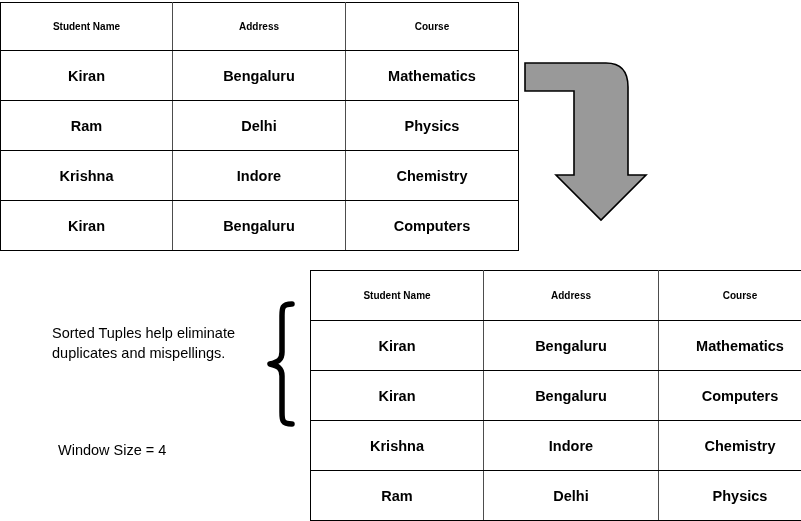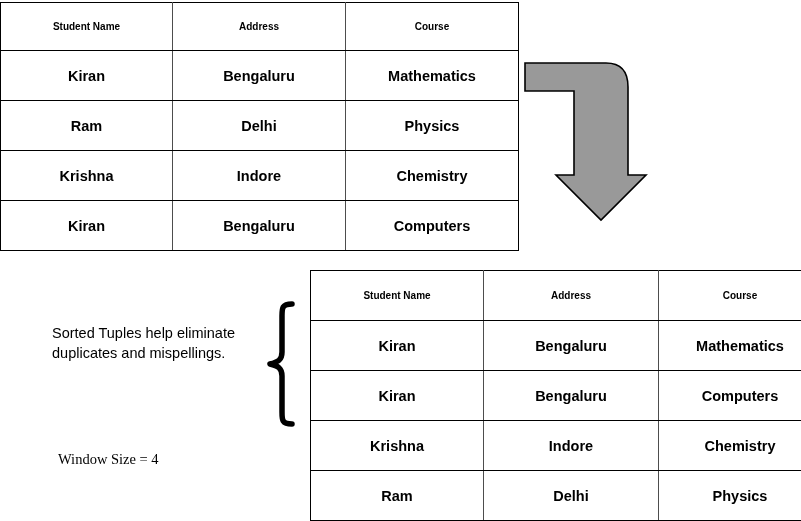--- a/index.html
+++ b/index.html
@@ -82,23 +82,22 @@
     white-space: pre-line;
   }
   #note-sorted {
     left: 52px;
     top: 280px;
     width: 190px;
     margin-top: 43px;
   }
   #note-window {
     left: 58px;
-    top: 449px;
+    top: 440px;
     width: 220px;
-    font-family: Liberation Serif, serif;
   }
 
   
   #brace {
     position: absolute;
     left: 262px;
     top: 300px;
     width: 40px;
     height: 128px;
   }

